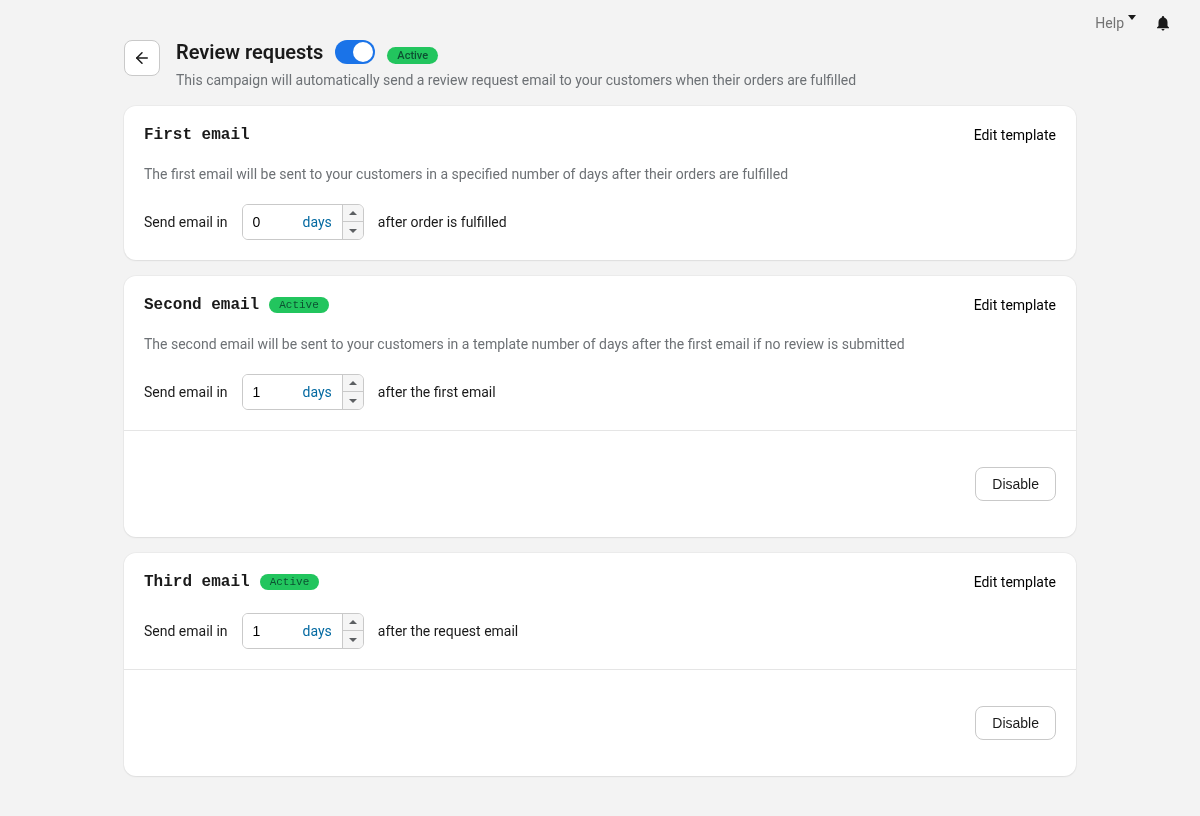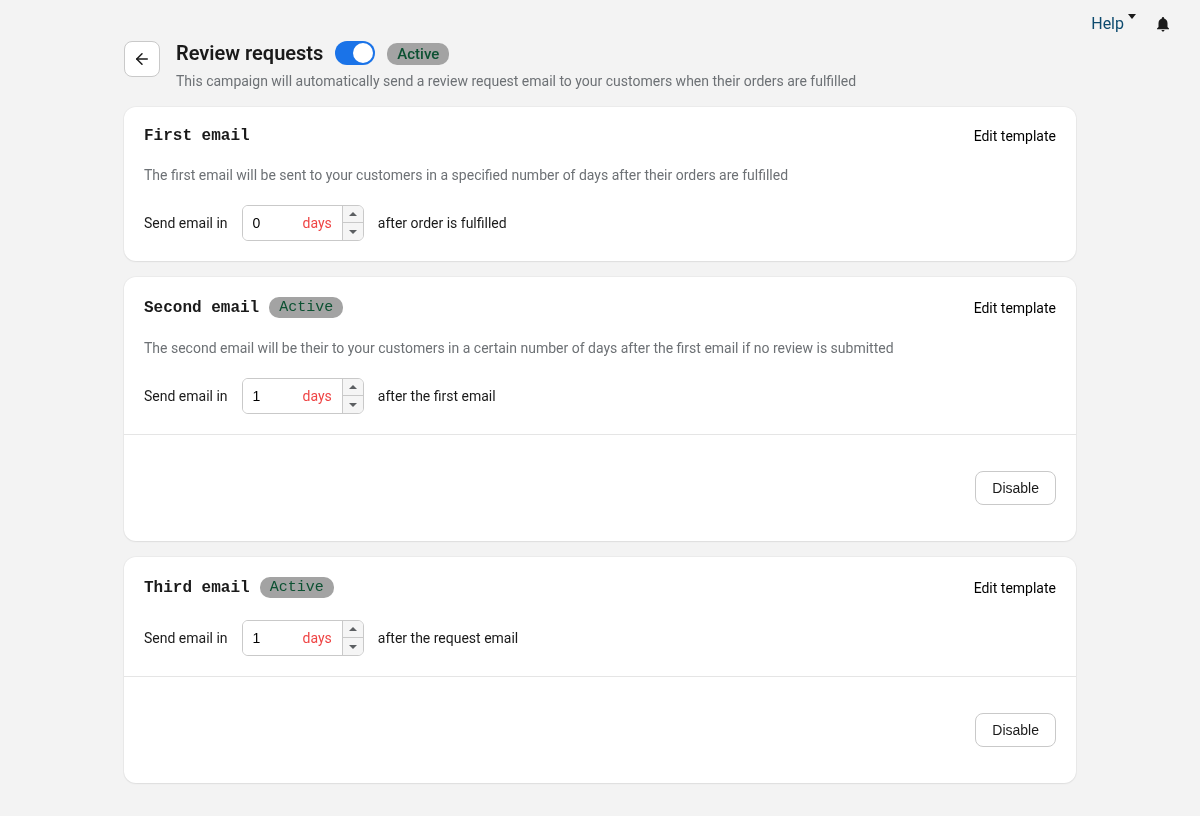--- a/index.html
+++ b/index.html
@@ -19,22 +19,22 @@
       display: flex;
       justify-content: flex-end;
       align-items: center;
       padding: 14px 28px 4px;
       gap: 18px;
     }
     .help-group {
       display: flex;
       gap: 4px;
       cursor: pointer;
-      font-size: 16px;
-      color: #0c4a6e;
+      font-size: 14px;
+      color: #737373;
     }
     .help-caret {
       width: 0;
       height: 0;
       border-left: 4px solid transparent;
       border-right: 4px solid transparent;
       border-top: 5px solid #1a1a1a;
     }
     .bell-icon svg {
       display: block;
@@ -85,23 +85,23 @@
     .toggle-knob {
       width: 20px;
       height: 20px;
       background: #fff;
       border-radius: 50%;
       position: absolute;
       top: 2px;
       right: 2px;
     }
     .badge {
-      background: #a3a3a3;
+      background: #22c55e;
       color: #0c5132;
-      font-size: 15px;
+      font-size: 11px;
       padding: 2px 10px;
       border-radius: 10px;
       font-weight: 500;
     }
     .subtitle {
       color: #6d7175;
       font-size: 14px;
       margin-top: 8px;
     }
     .card {
@@ -159,21 +159,21 @@
     }
     .number-input {
       border: none;
       outline: none;
       width: 60px;
       padding: 0 10px;
       font-size: 14px;
       height: 100%;
     }
     .days-label {
-      color: #ef4444;
+      color: #0369a1;
       font-size: 14px;
       padding-right: 10px;
     }
     .stepper {
       display: flex;
       flex-direction: column;
       border-left: 1px solid #c9c9c9;
       height: 100%;
     }
     .stepper-btn {
@@ -286,21 +286,21 @@
 
   <div class="card">
     <div class="card-body">
       <div class="card-header">
         <div class="card-title-group">
           <span class="card-title">Second email</span>
           <span class="badge">Active</span>
         </div>
         <a class="link">Edit template</a>
       </div>
-      <p class="card-desc">The second email will be their to your customers in a certain number of days after the first email if no review is submitted</p>
+      <p class="card-desc">The second email will be sent to your customers in a template number of days after the first email if no review is submitted</p>
       <div class="send-row">
         <span>Send email in</span>
         <div class="number-input-wrap">
           <input class="number-input" type="text" value="1" style="">
           <span class="days-label">days</span>
           <div class="stepper">
             <button class="stepper-btn">
                 <span class="stepper-arrow-up"></span>
               </button>
             <button class="stepper-btn">

